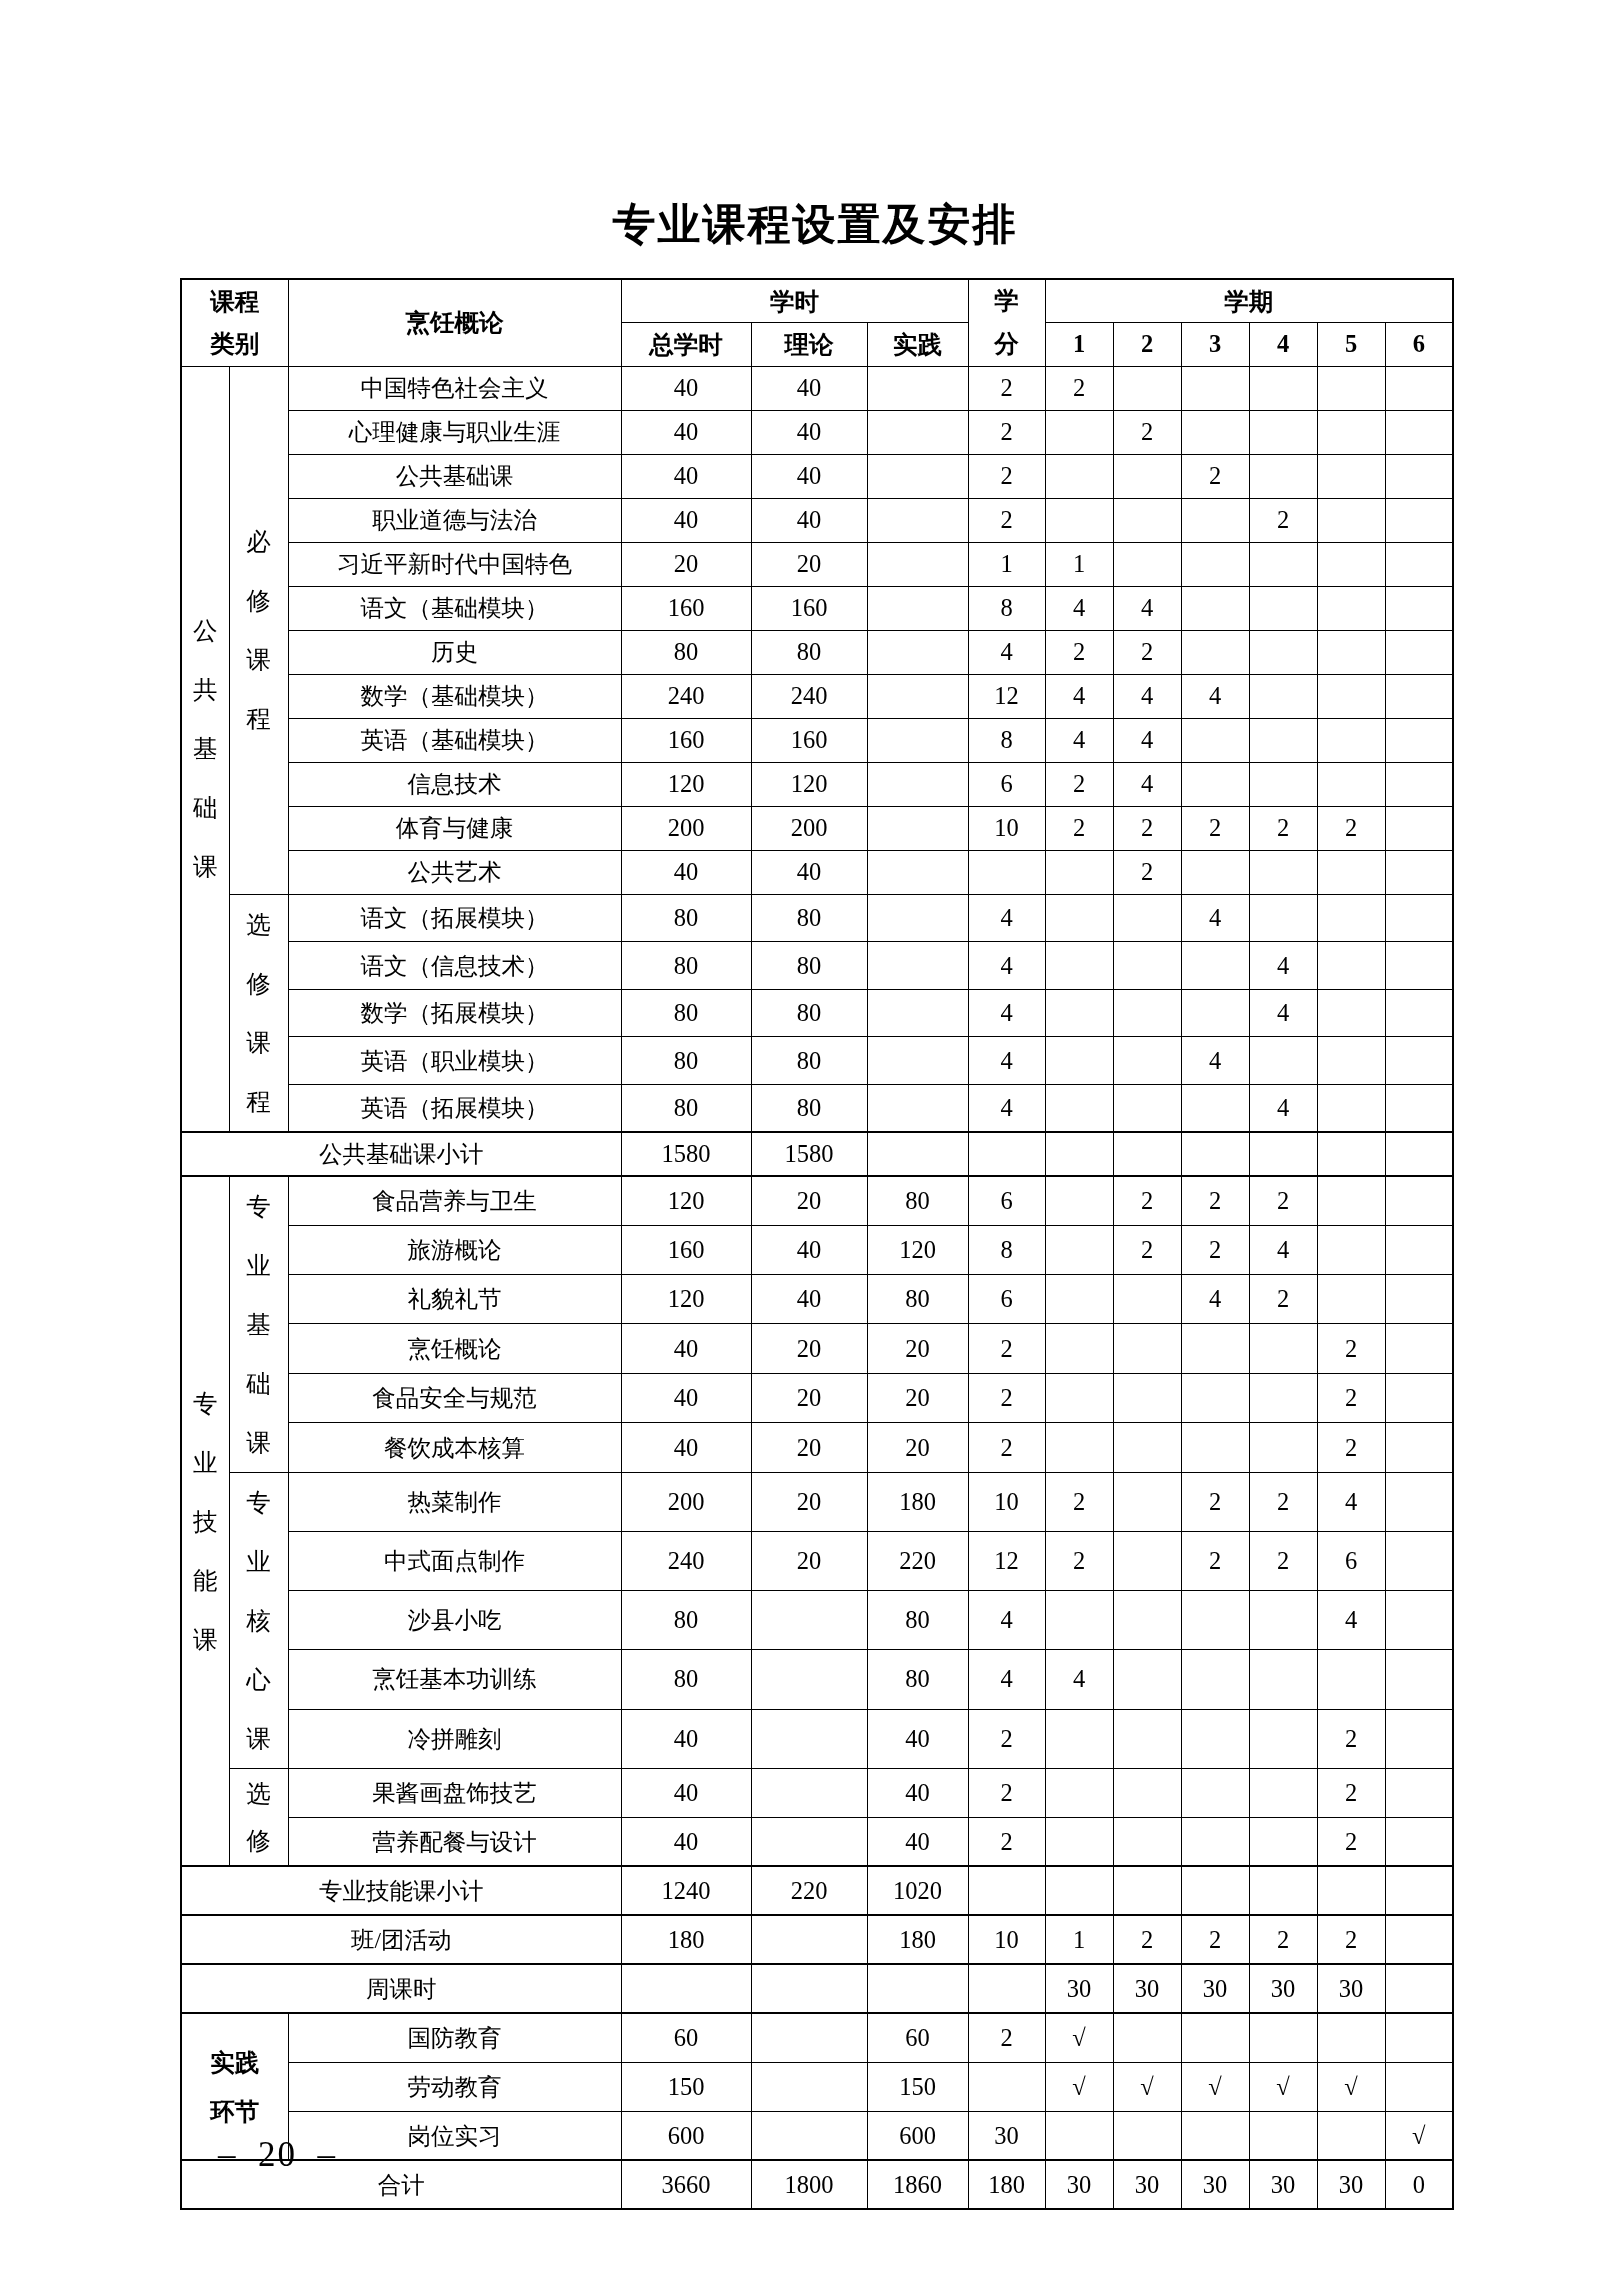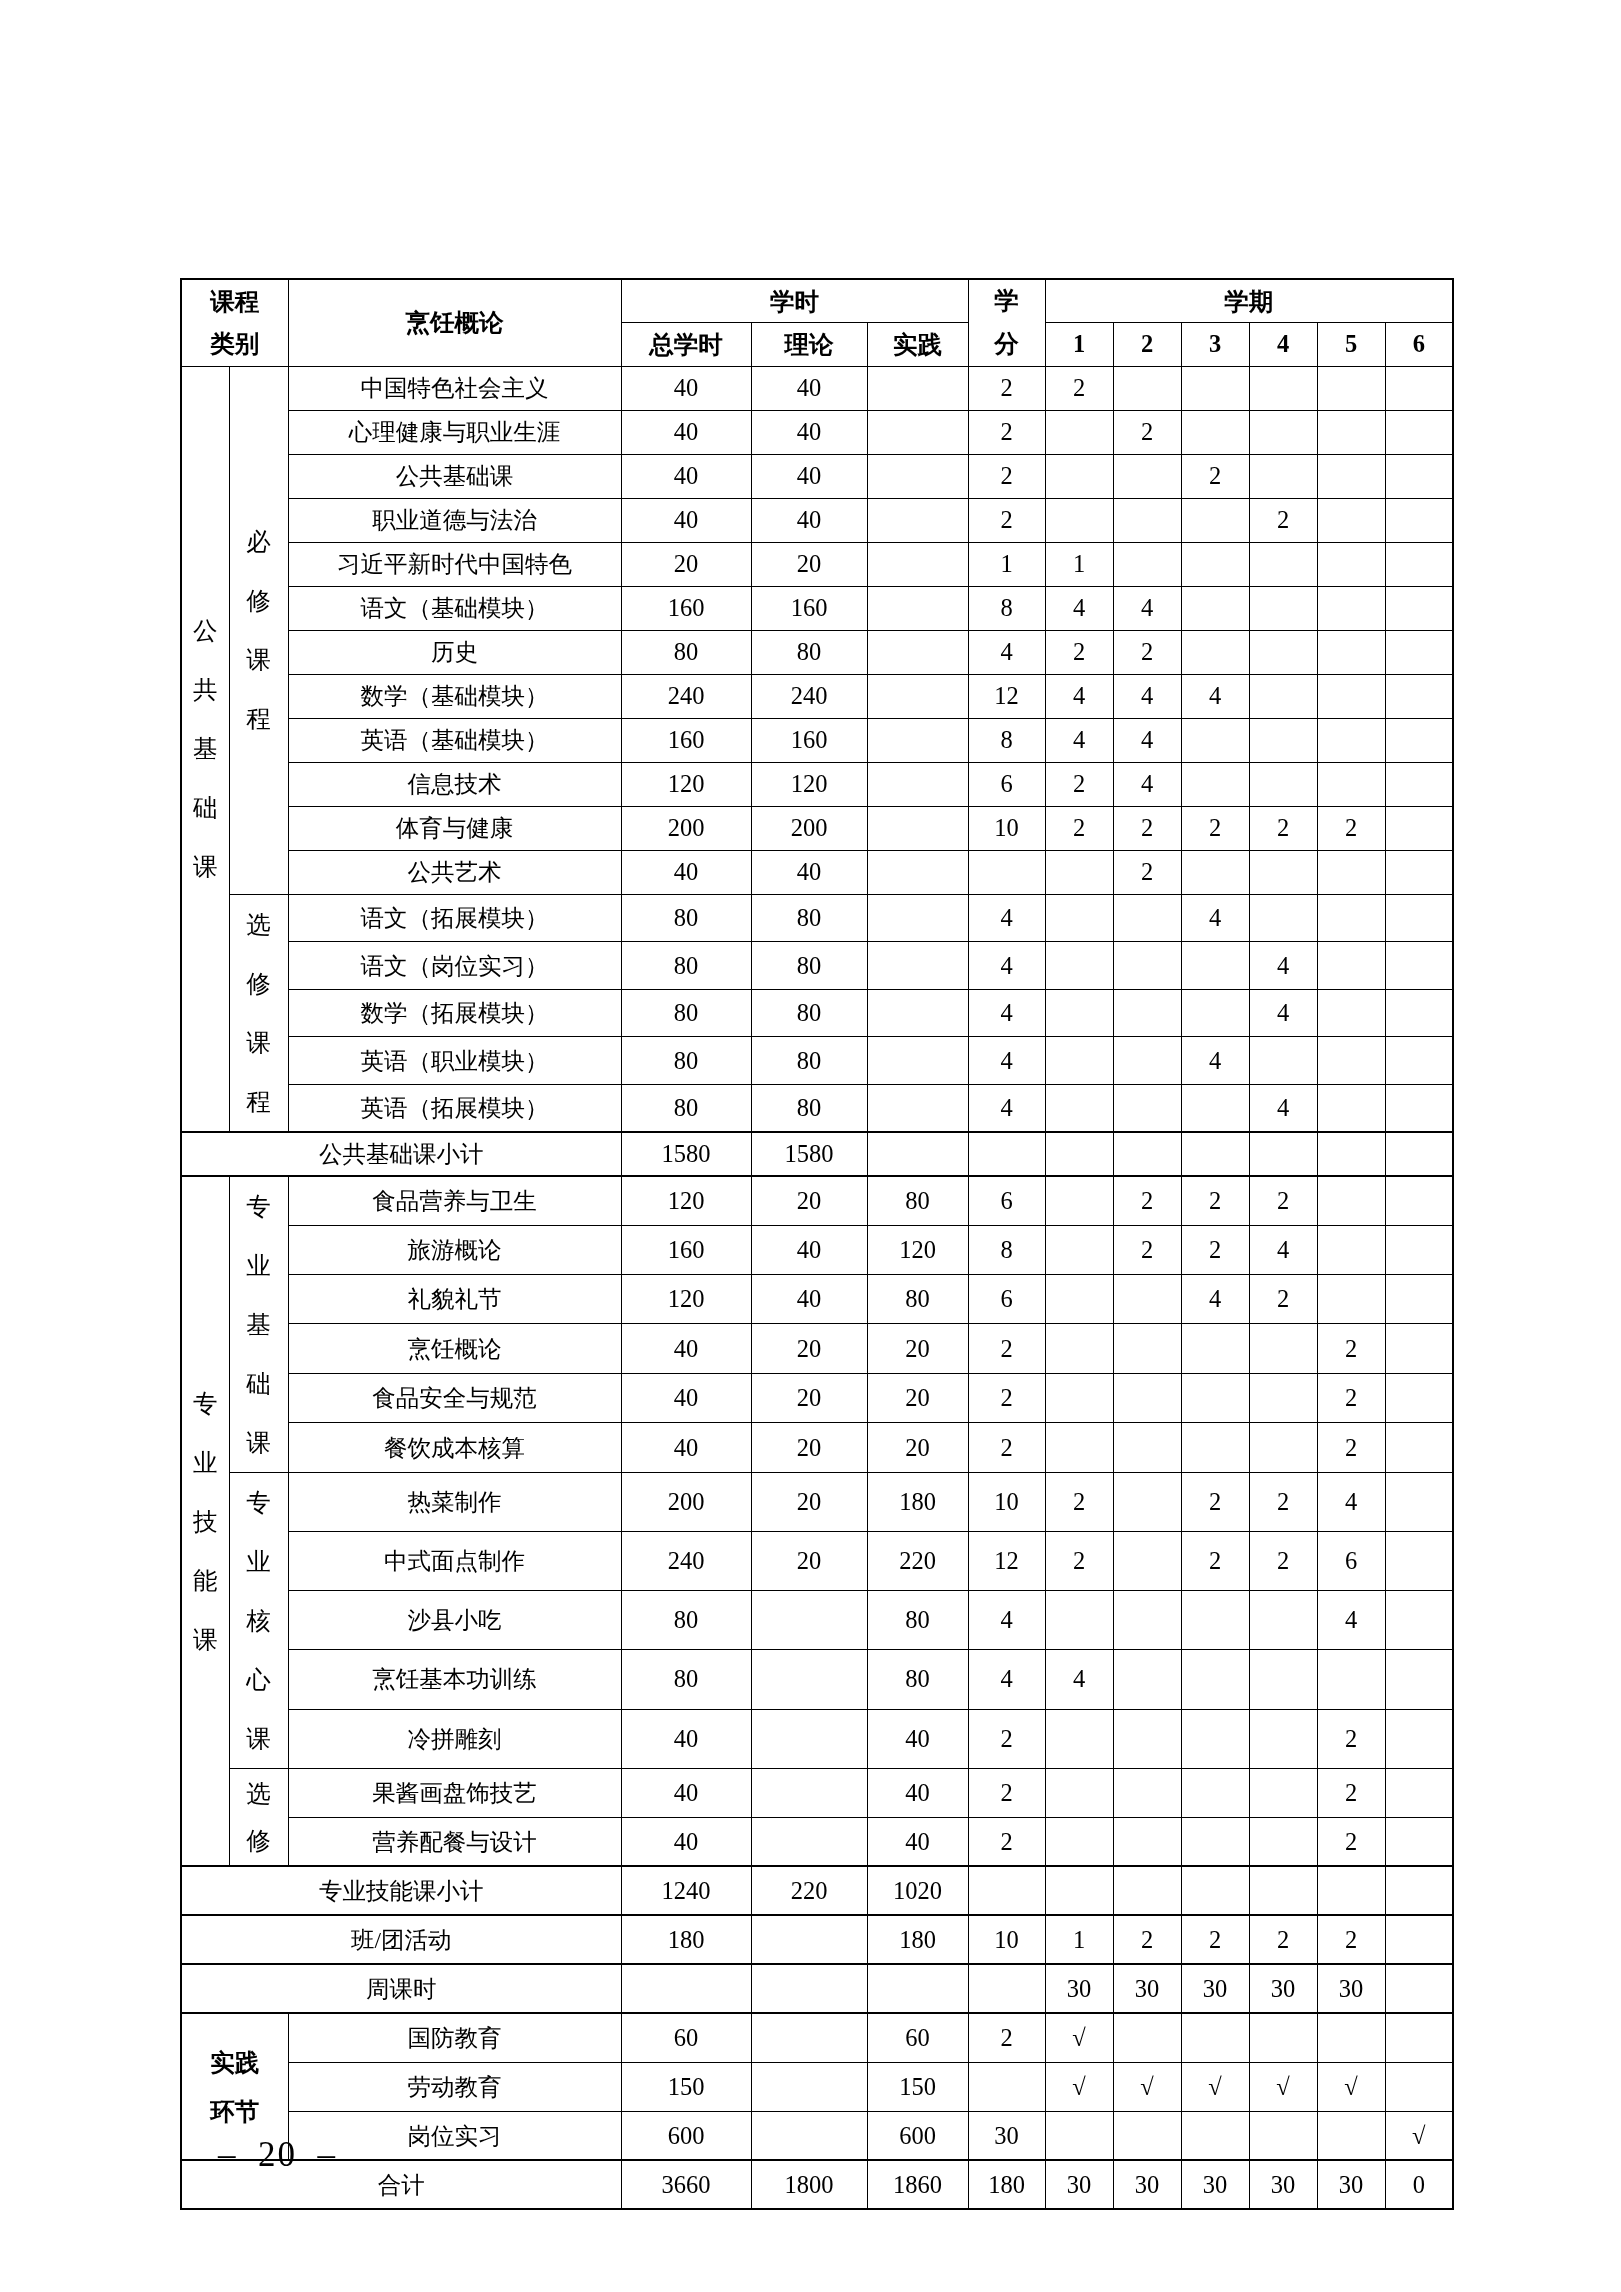--- a/index.html
+++ b/index.html
@@ -45,20 +45,21 @@
   .page-number {
     position:absolute; left:218px; top:2135px;
     font-size:35px; letter-spacing:2px; word-spacing:9.8px;
   }
 </style>
 </head>
 <body>
 
 <div class="page">
 
+  <div class="title">专业课程设置及安排</div>
 
   <table class="curriculum">
     <colgroup>
       <col style="width:48px">
         <col style="width:59px">
         <col style="width:333px">
       <col style="width:130px">
         <col style="width:116px">
         <col style="width:101px">
       <col style="width:77px">
@@ -256,21 +257,21 @@
           <td></td>
           <td>4</td>
           <td></td>
           <td></td>
           <td>4</td>
           <td></td>
           <td></td>
           <td></td>
         </tr>
         <tr>
-          <td class="name">语文（岗位实习）</td>
+          <td class="name">语文（信息技术）</td>
           <td>80</td>
           <td>80</td>
           <td></td>
           <td>4</td>
           <td></td>
           <td></td>
           <td></td>
           <td>4</td>
           <td></td>
           <td></td>

